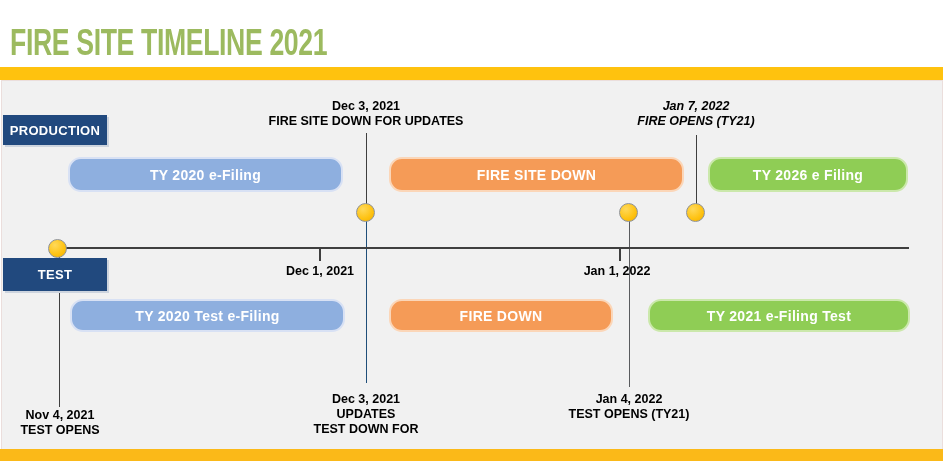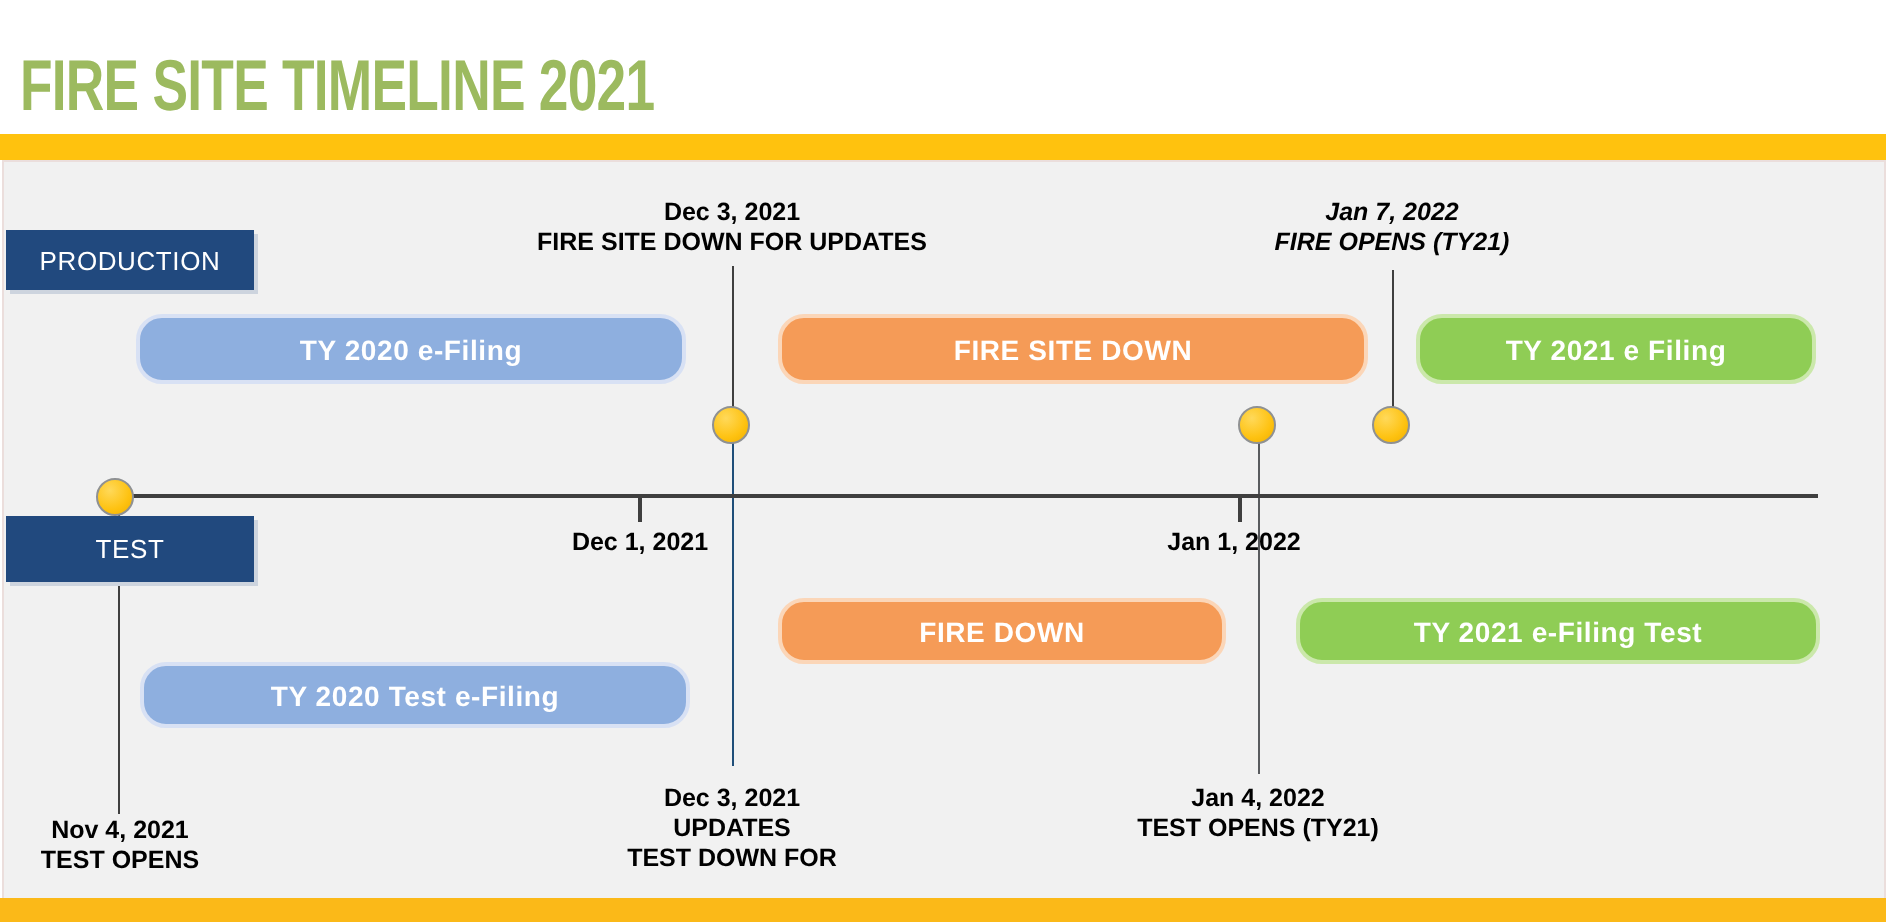--- a/index.html
+++ b/index.html
@@ -10,22 +10,22 @@
          color:#9CBA5F;white-space:nowrap;transform:scaleX(0.74);transform-origin:left top;
          letter-spacing:-0.5px;}
 
   .accent-bar{position:absolute;left:0;width:943px;background:#FFC20E;}
   .accent-bar.top{top:67px;height:13px;}
   .accent-bar.bottom{top:449px;height:12px;background:#FBB918;}
 
   .panel{position:absolute;left:1px;top:80px;width:940px;height:368px;
          background:#F1F1F1;border:1px solid #EBDEDC;}
 
-  .lane-box{position:absolute;left:3px;width:124px;background:#21497E;color:#ffffff;
-            font-size:13px;font-weight:normal;display:flex;align-items:center;justify-content:center;
+  .lane-box{position:absolute;left:3px;width:104px;background:#21497E;color:#ffffff;
+            font-size:13px;font-weight:bold;display:flex;align-items:center;justify-content:center;
             letter-spacing:0.3px;z-index:3;box-shadow:2px 2px 0 #CDD4DE;}
   .lane-box.production{top:115px;height:30px;}
   .lane-box.test{top:258px;height:33px;}
 
   .bar{position:absolute;display:flex;align-items:center;justify-content:center;
        color:#ffffff;font-size:14px;font-weight:bold;letter-spacing:0.3px;z-index:2;
        box-sizing:border-box;border-radius:13px;}
   .bar.row1{top:157px;height:35px;}
   .bar.row2{top:299px;height:33px;}
   .bar-blue{background:#8EAFDF;border:2px solid #D8E1F4;}
@@ -69,23 +69,23 @@
   <div class="tick" style="left:319px;"></div>
   <div class="tick" style="left:619px;"></div>
   <div class="tick-label" style="left:250px;">Dec 1, 2021</div>
   <div class="tick-label" style="left:547px;">Jan 1, 2022</div>
 
   <div class="lane-box production">PRODUCTION</div>
   <div class="lane-box test">TEST</div>
 
   <div class="bar row1 bar-blue" style="left:68px;width:275px;">TY 2020 e-Filing</div>
   <div class="bar row1 bar-orange" style="left:389px;width:295px;">FIRE SITE DOWN</div>
-  <div class="bar row1 bar-green" style="left:708px;width:200px;">TY 2021 e Filing</div>
+  <div class="bar row1 bar-green" style="left:708px;width:200px;">TY 2026 e Filing</div>
 
-  <div class="bar row2 bar-blue" style="left:70px;width:275px;margin-top:32px;">TY 2020 Test e-Filing</div>
+  <div class="bar row2 bar-blue" style="left:70px;width:275px;">TY 2020 Test e-Filing</div>
   <div class="bar row2 bar-orange" style="left:389px;width:224px;">FIRE DOWN</div>
   <div class="bar row2 bar-green" style="left:648px;width:262px;">TY 2021 e-Filing Test</div>
 
   <div class="marker" style="left:48px;top:239px;"></div>
   <div class="marker" style="left:356px;top:203px;"></div>
   <div class="marker" style="left:619px;top:203px;"></div>
   <div class="marker" style="left:686px;top:203px;"></div>
 
   <div class="ann" style="left:236px;top:99px;width:260px;">
     <div>Dec 3, 2021</div>

